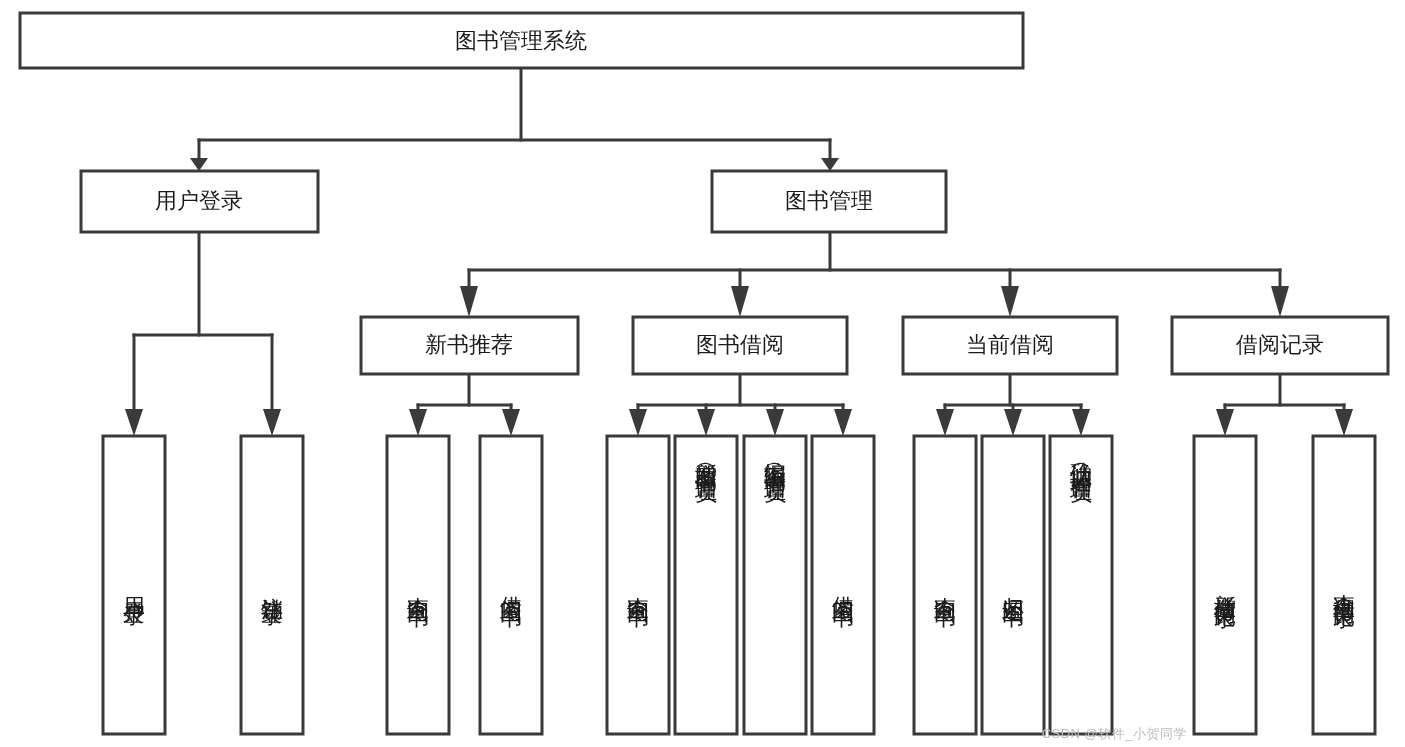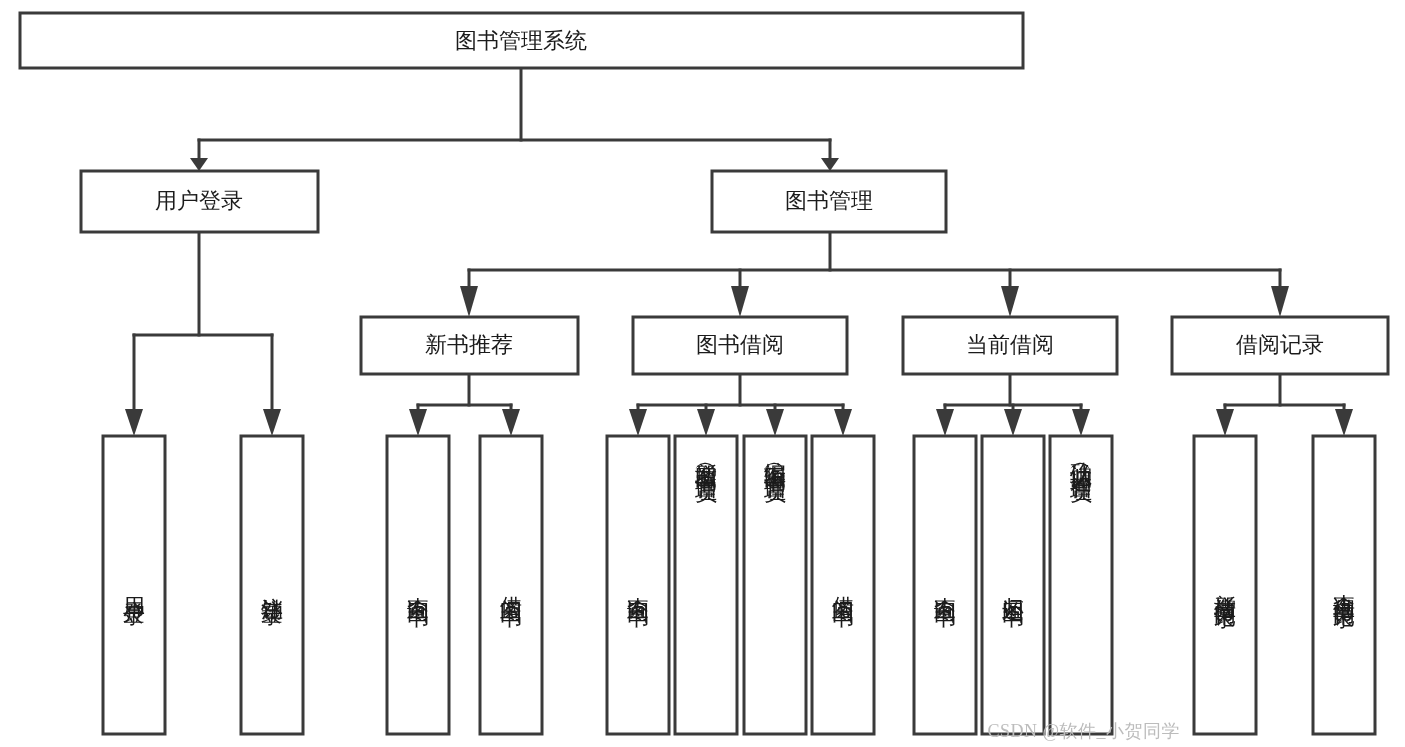--- a/index.html
+++ b/index.html
@@ -5,22 +5,22 @@
   html,body{margin:0;padding:0;background:#ffffff;}
   body{width:1405px;height:747px;overflow:hidden;
        font-family:"Liberation Sans","DejaVu Sans",sans-serif;}
   #diagram-root{position:relative;width:1190px;height:747px;background:#fff;}
   svg#tree{position:absolute;left:0;top:0;width:1405px;height:747px;display:block;}
   .node-box{fill:#ffffff;stroke:#3a3a3a;stroke-width:3;}
   .link-line{stroke:#3a3a3a;stroke-width:3;fill:none;stroke-linecap:square;}
   .arrow-head{fill:#3a3a3a;stroke:none;}
   .node-label{fill:#1b1b1b;font-family:"Liberation Sans","DejaVu Sans",sans-serif;
               font-size:22px;text-anchor:middle;dominant-baseline:middle;}
-  .watermark{position:absolute;right:10px;bottom:4px;color:#bcbcbc;font-size:18px;
-             font-family:Liberation Serif, serif;white-space:nowrap;
+  .watermark{position:absolute;right:3px;bottom:4px;color:#bcbcbc;font-size:13px;
+             font-family:Liberation Sans, sans-serif;white-space:nowrap;
              letter-spacing:0.5px;}
   .vbox-text{position:absolute;display:flex;align-items:center;justify-content:center;
              pointer-events:none;}
   .vbox-text span{writing-mode:vertical-rl;text-orientation:upright;
                   font-size:22px;color:#1b1b1b;letter-spacing:3px;line-height:1;
                   font-family:"Liberation Sans","DejaVu Sans",sans-serif;}
   .vbox-text.top span{align-self:flex-start;}
 </style>
 </head>
 <body>

